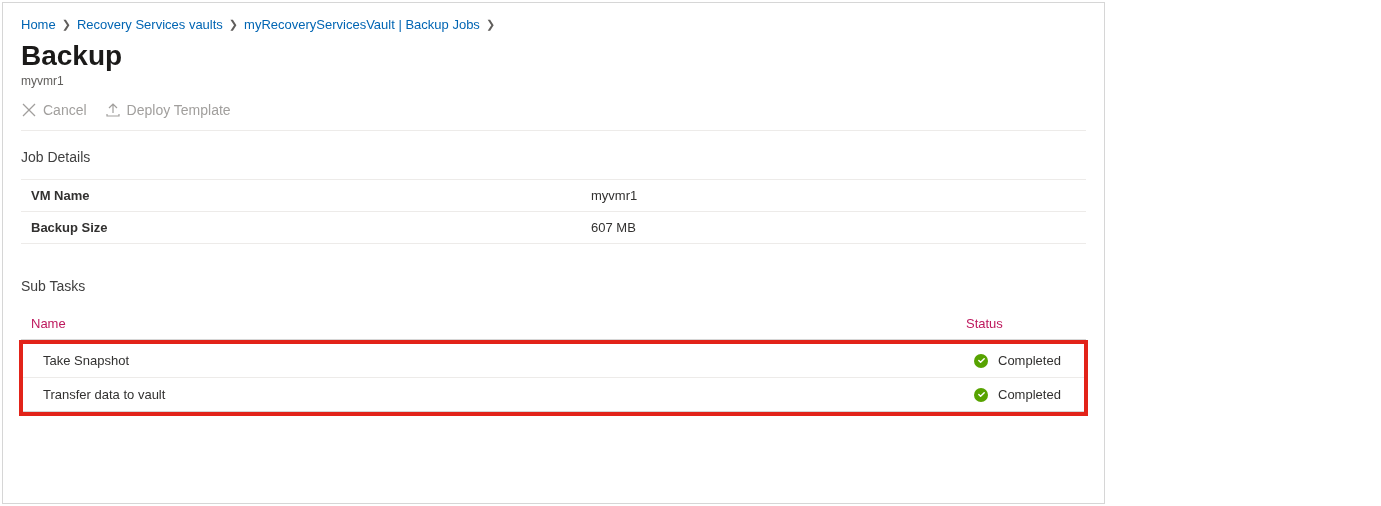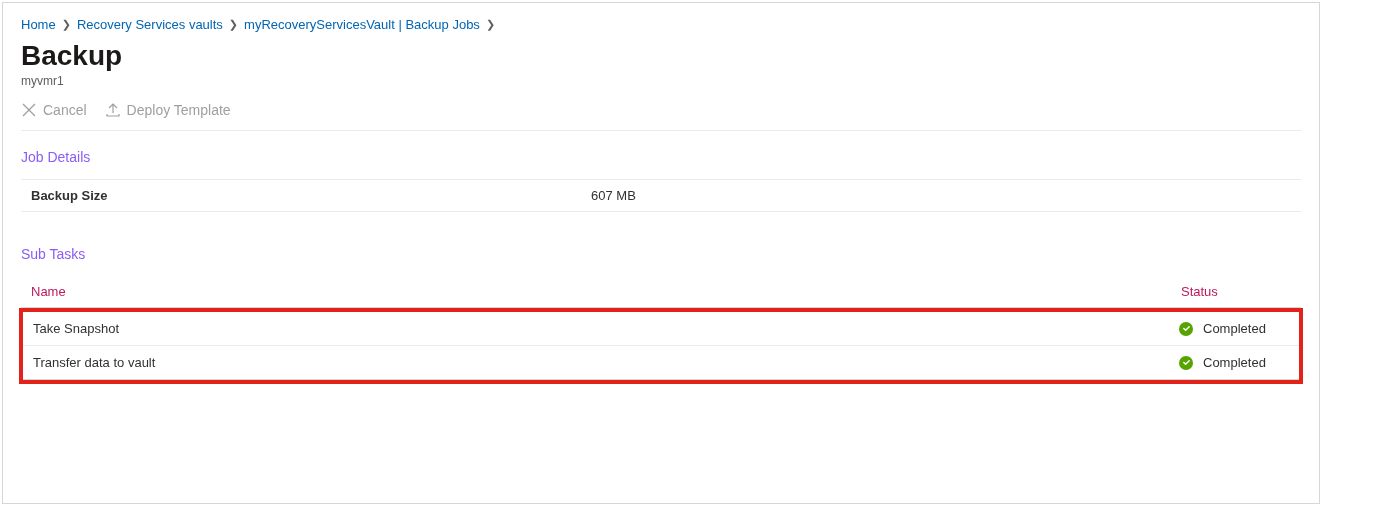--- a/index.html
+++ b/index.html
@@ -9,21 +9,21 @@
     }
     body {
       font-family: "Segoe UI", -apple-system, BlinkMacSystemFont, sans-serif;
       font-size: 13px;
       color: #323130;
       background: #ffffff;
       padding: 2px;
     }
     .container {
       border: 1px solid #d6d6d6;
-      width: 1318px;
+      width: 1103px;
       height: 502px;
       padding: 14px 18px;
       background: #ffffff;
     }
     .breadcrumb {
       font-size: 13px;
       display: flex;
       align-items: center;
       gap: 6px;
       margin-bottom: 8px;
@@ -65,21 +65,21 @@
       cursor: default;
     }
     .toolbar-btn svg {
       width: 16px;
       height: 16px;
       stroke: #a19f9d;
       fill: none;
     }
     .section-heading {
       font-size: 14px;
-      color: #8b5cf6;
+      color: #404040;
       font-weight: 400;
       margin-bottom: 14px;
     }
     .details-table {
       width: 100%;
       border-collapse: collapse;
       margin-bottom: 34px;
     }
     .details-table tr {
       border-top: 1px solid #edebe9;
@@ -111,21 +111,21 @@
       text-align: left;
       width: 130px;
     }
     .subtasks-table tbody tr {
       border-bottom: 1px solid #edebe9;
     }
     .subtasks-table tbody tr:last-child {
       border-bottom: 1px solid #d6d6d6;
     }
     .subtasks-table td {
-      padding: 9px 10px;
+      padding: 9px 20px;
       font-size: 13px;
     }
     .status-cell {
       display: flex;
       align-items: center;
       gap: 10px;
     }
     .status-icon {
       width: 14px;
       height: 14px;
@@ -176,20 +176,24 @@
       <svg viewBox="0 0 16 16">
         <path d="M8 11 V2 M4 6 L8 2 L12 6 M2 12 V14 H14 V12" stroke-width="1.2"></path>
       </svg>
       <span>Deploy Template</span>
     </div>
   </div>
 
   <div class="section-heading">Job Details</div>
   <table class="details-table">
     <tbody>
+        <tr>
+      <td class="label">VM Name</td>
+      <td>myvmr1</td>
+    </tr>
     <tr>
       <td class="label">Backup Size</td>
       <td>607 MB</td>
     </tr>
   </tbody>
     </table>
 
   <div class="section-heading">Sub Tasks</div>
 
   <table class="subtasks-table">

